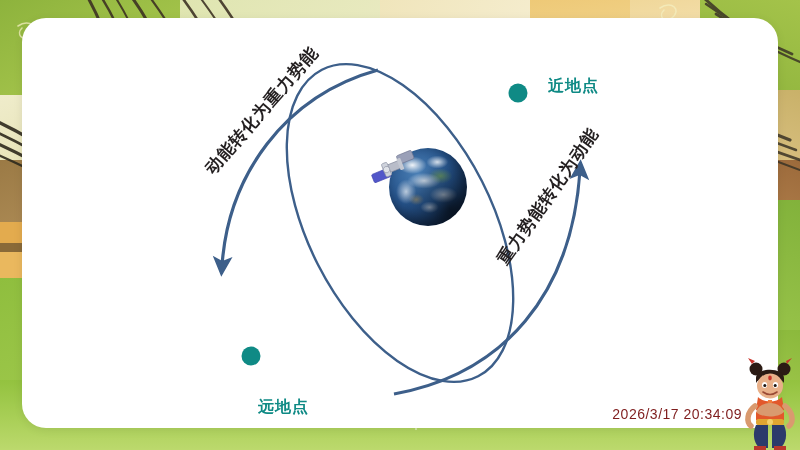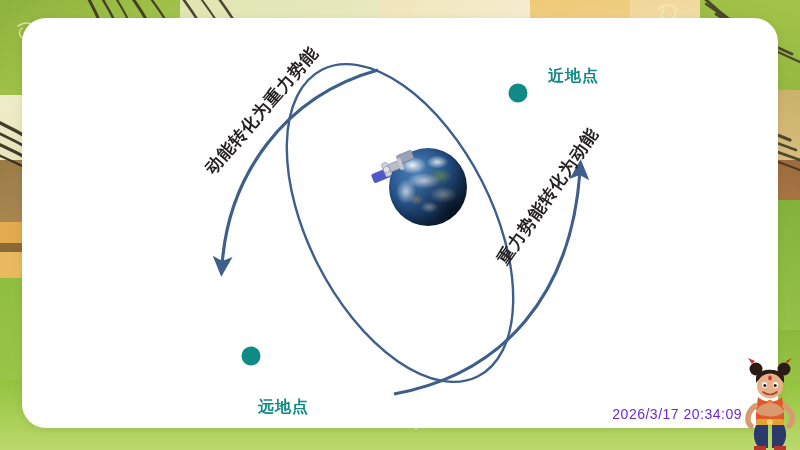--- a/index.html
+++ b/index.html
@@ -62,26 +62,26 @@
   .lbl-rot{
     font-size:17px;font-weight:700;color:#231f20;
     letter-spacing:1px;
   }
   .lbl-ke{ left:178px; top:146px; transform-origin:0 0; transform:rotate(-49deg); }
   .lbl-pe{ left:470px; top:238px; transform-origin:0 0; transform:rotate(-55deg); }
 
   .lbl-point{
     font-size:16px;font-weight:700;color:#0f8a85;letter-spacing:1px;
   }
-  .lbl-perigee{ left:526px; top:48px; }
+  .lbl-perigee{ left:526px; top:58px; }
   .lbl-apogee{ left:236px; top:379px; }
 
   .timestamp{
     position:absolute;right:36px;bottom:6px;
-    font-size:14px;color:#6d28d9;letter-spacing:.5px;
+    font-size:14px;color:#7f1d1d;letter-spacing:.5px;
   }
 
   
   .earth{
     position:absolute;left:367px;top:130px;width:78px;height:78px;border-radius:50%;
     background:
       radial-gradient(circle at 78% 78%, rgba(0,0,0,.55) 0%, rgba(0,0,0,.28) 22%, transparent 55%),
       radial-gradient(ellipse 26% 16% at 30% 22%, rgba(255,255,255,.92), transparent 70%),
       radial-gradient(ellipse 20% 12% at 62% 18%, rgba(255,255,255,.80), transparent 70%),
       radial-gradient(ellipse 30% 14% at 45% 42%, rgba(255,255,255,.72), transparent 72%),

